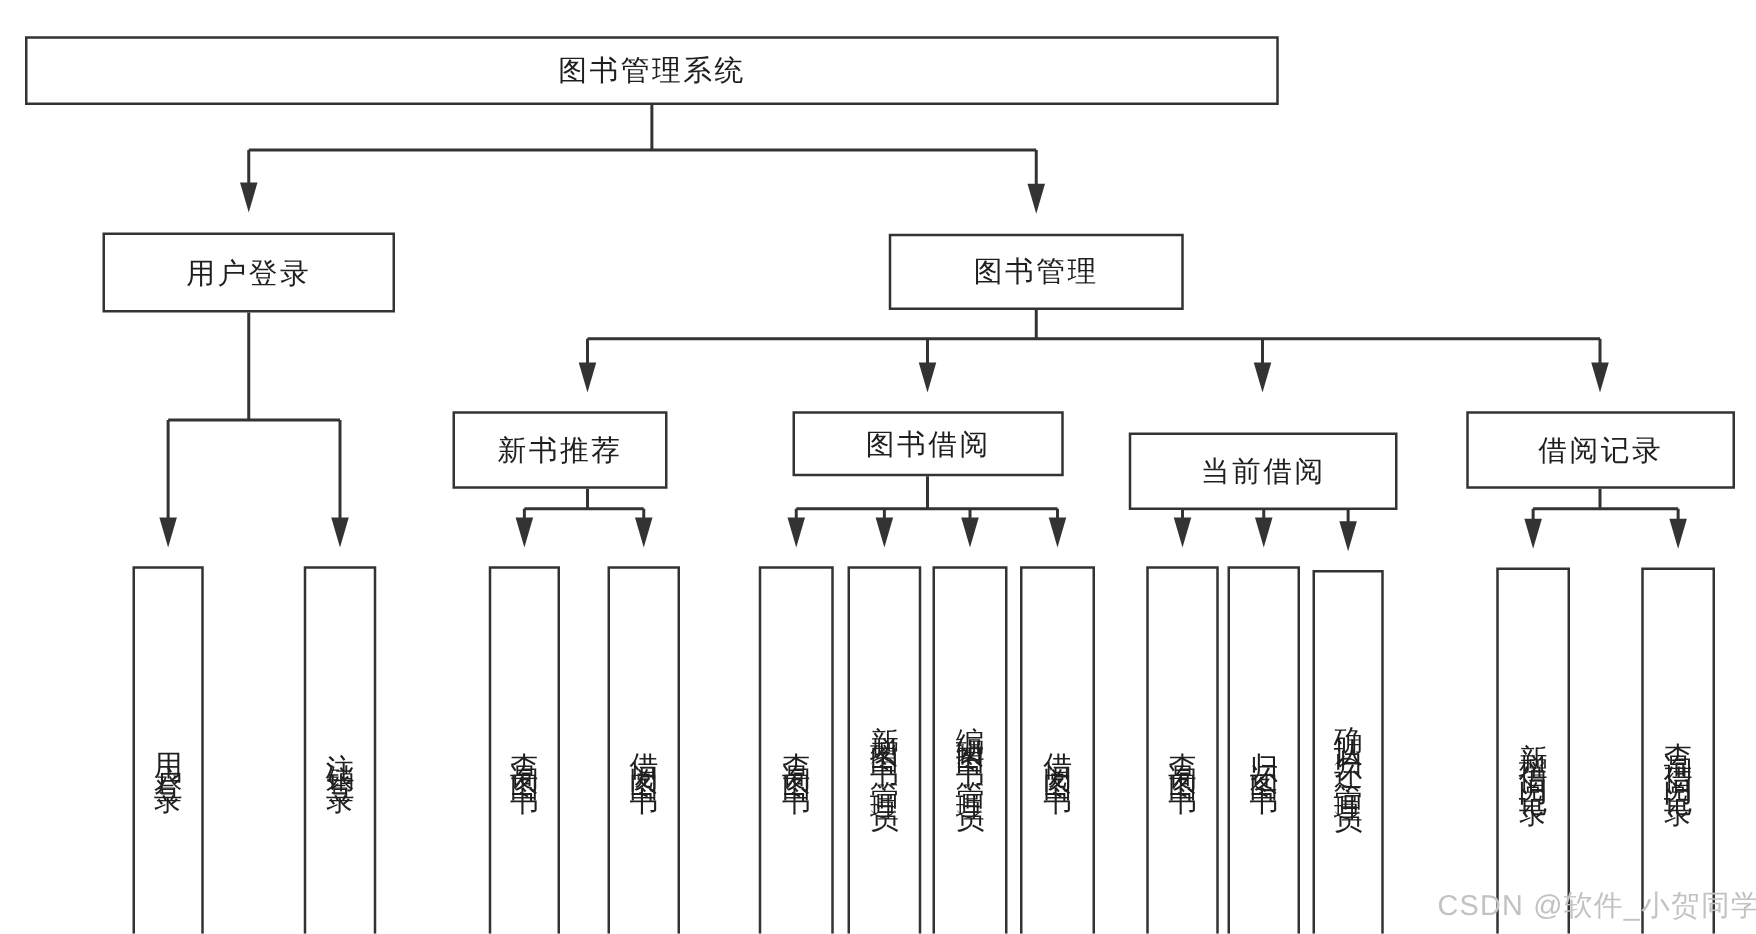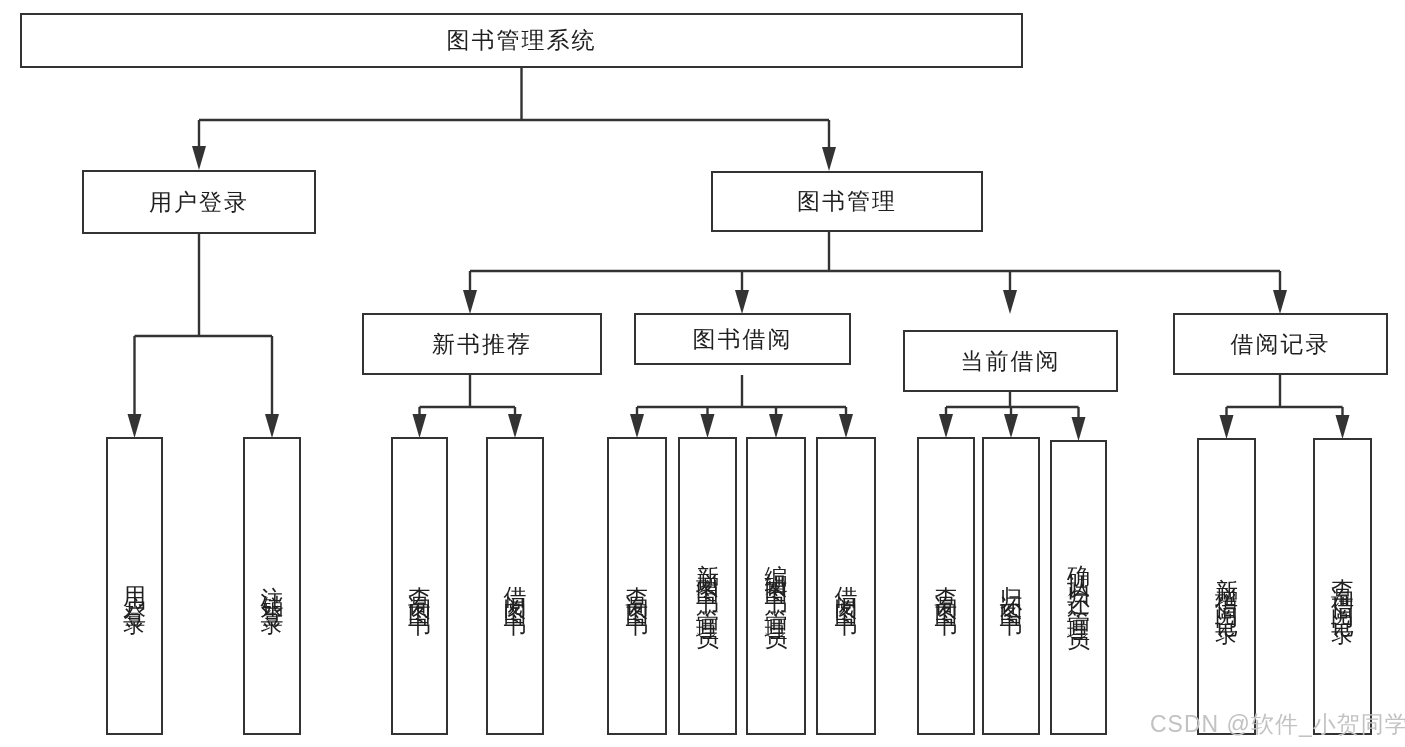--- a/index.html
+++ b/index.html
@@ -19,20 +19,21 @@
   #connectors{position:absolute;left:0;top:0;width:1405px;height:747px;}
   #connectors path{stroke:var(--line);stroke-width:2.4;fill:none;}
   #connectors polygon{fill:var(--line);stroke:none;}
   .node{
     position:absolute;
     background:#fff;
     border:2.4px solid var(--line);
     box-sizing:border-box;
     display:flex;align-items:center;justify-content:center;
     color:var(--ink);
+    margin-top:16px;
   }
   .hlabel{
     font-size:23px;
     letter-spacing:2px;
     white-space:nowrap;
     line-height:1;
   }
   .vlabel{
     writing-mode:vertical-rl;
     text-orientation:mixed;
@@ -91,25 +92,25 @@
     <polygon points="1342.5,439 1335.5,415 1349.5,415"></polygon>
   </svg>
 
   <div class="node" style="left:20px;top:13px;width:1003px;height:55px">
     <span class="hlabel">图书管理系统</span>
   </div>
 
   <div class="node" style="left:82px;top:170px;width:234px;height:64px">
     <span class="hlabel">用户登录</span>
   </div>
-  <div class="node" style="left:711px;top:171px;width:272px;height:61px">
+  <div class="node" style="left:711px;top:171px;width:236px;height:61px">
     <span class="hlabel">图书管理</span>
   </div>
 
-  <div class="node" style="left:362px;top:313px;width:240px;height:62px">
+  <div class="node" style="left:362px;top:313px;width:172px;height:62px">
     <span class="hlabel">新书推荐</span>
   </div>
   <div class="node" style="left:634px;top:313px;width:217px;height:52px">
     <span class="hlabel">图书借阅</span>
   </div>
   <div class="node" style="left:903px;top:330px;width:215px;height:62px">
     <span class="hlabel">当前借阅</span>
   </div>
   <div class="node" style="left:1173px;top:313px;width:215px;height:62px">
     <span class="hlabel">借阅记录</span>

